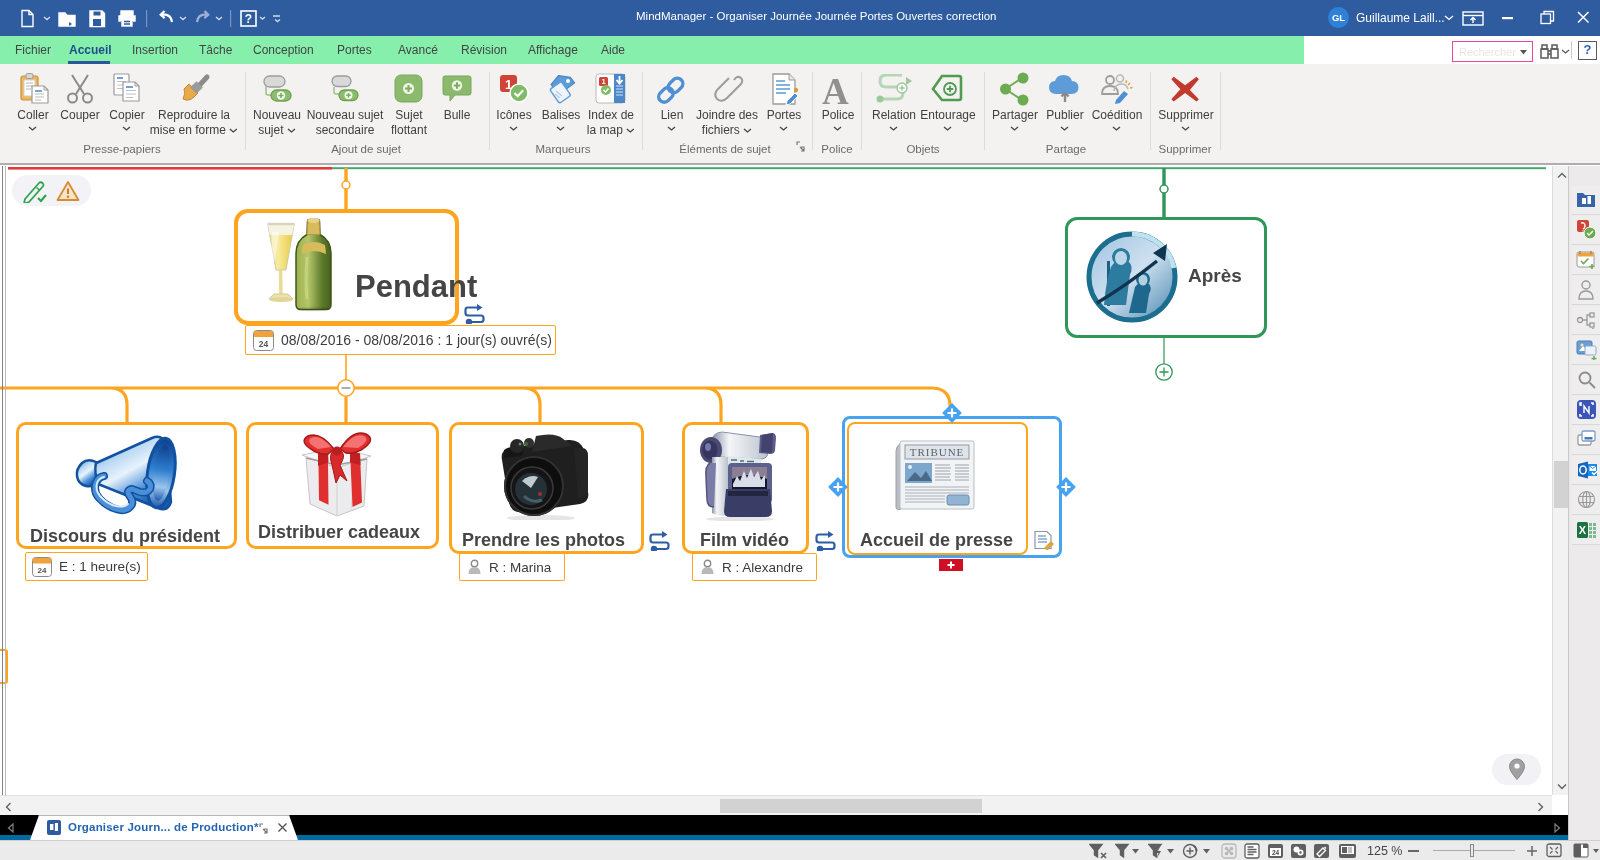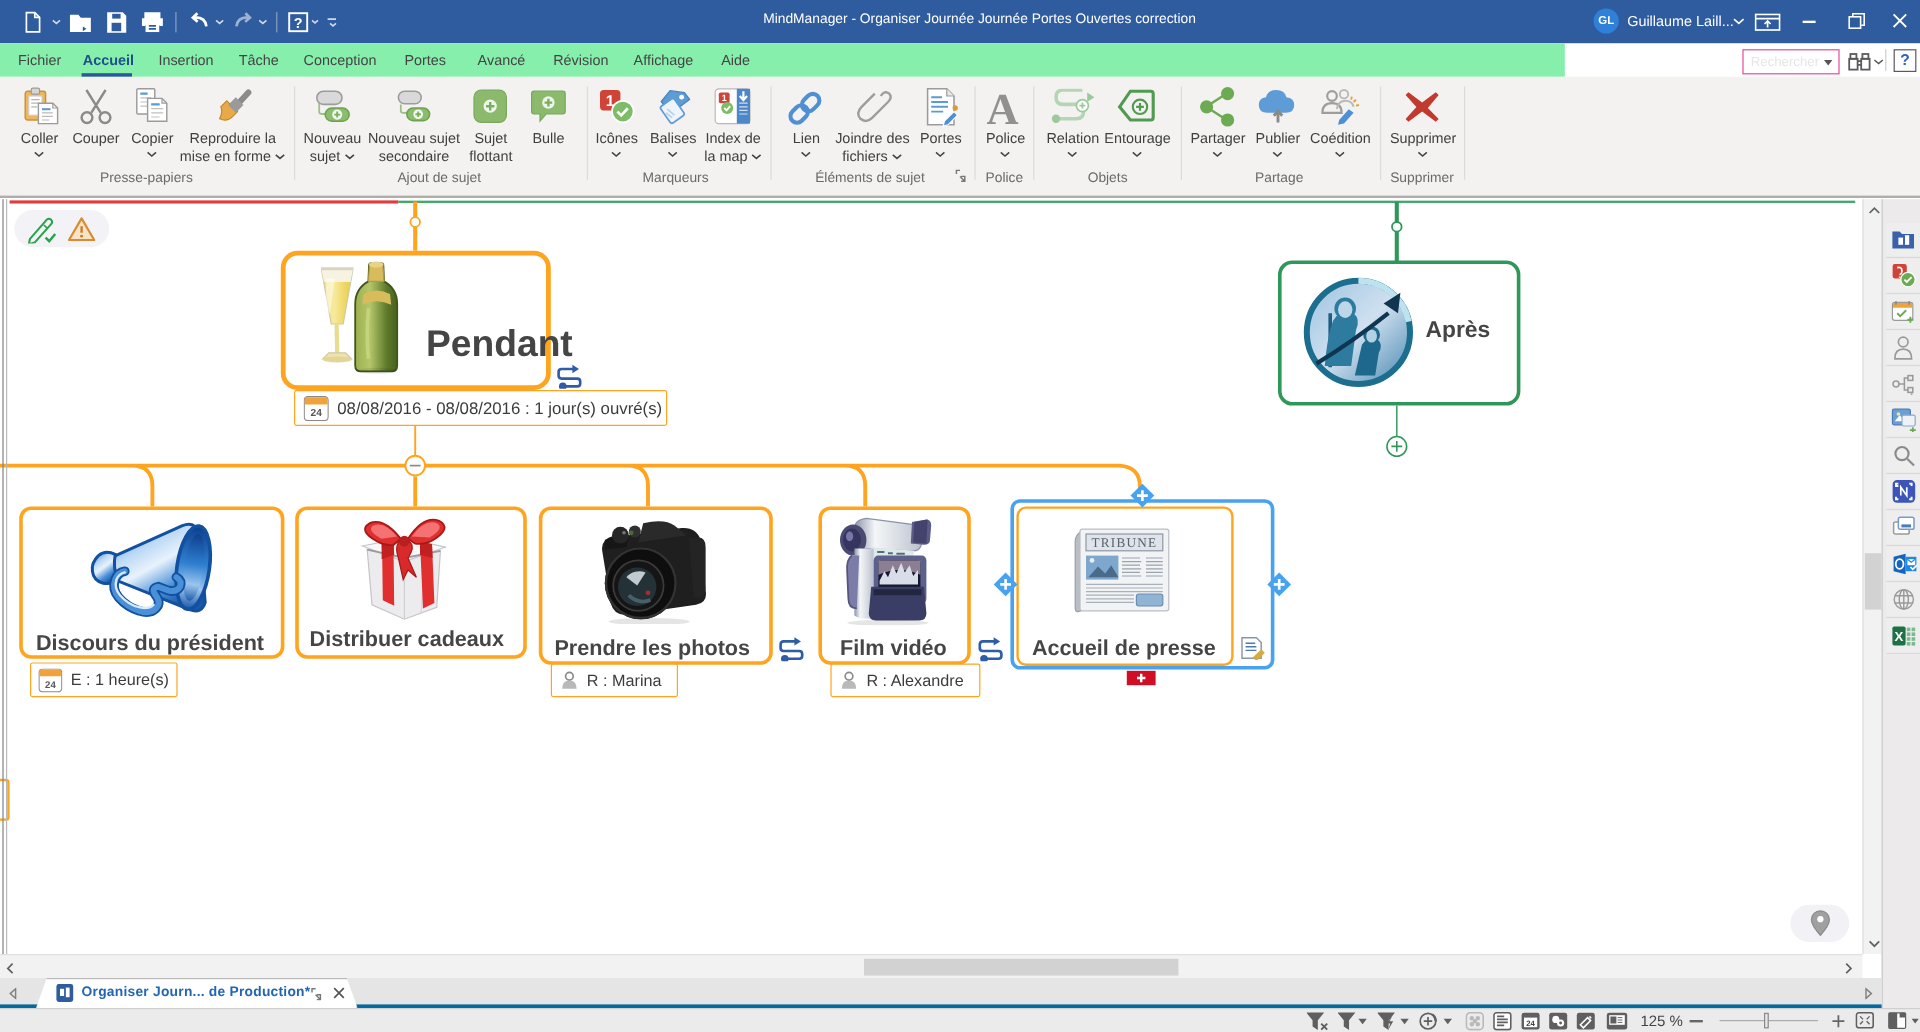--- a/index.html
+++ b/index.html
@@ -26,21 +26,21 @@
 #canvas{position:absolute;left:0;top:166px;width:1552px;height:629px;background:#fff;overflow:hidden;}
 #canvas-border{position:absolute;left:1.5px;top:166px;width:4px;height:629px;border-left:1.5px solid #828282;border-right:1px solid #b9b9b9;}
 .node{position:absolute;background:#fff;}
 .ntext{font-weight:bold;color:#454545;white-space:nowrap;}
 .pbox{position:absolute;background:#fff;border:1.5px solid #ffa41f;border-radius:2px;display:flex;align-items:center;font-size:13.5px;color:#3c3c3c;white-space:nowrap;}
 
 #vscroll{position:absolute;left:1552px;top:166px;width:16px;height:629px;background:#f2f2f2;border-left:1px solid #dcdcdc;}
 #sidebar{position:absolute;left:1568px;top:166px;width:32px;height:674px;background:#eceaea;border-left:1px solid #c9c9c9;}
 .sbtn{position:absolute;left:3px;width:28px;height:29px;border-bottom:1px solid #d9d9d9;background:#efeeee;}
 #hscroll{position:absolute;left:0;top:795px;width:1552px;height:20px;background:#f2f2f2;border-top:1px solid #e0e0e0;}
-#tabrow{position:absolute;left:0;top:815px;width:1568px;height:25px;background:#e5e5e5;border-bottom:3px solid #0369a1;}
+#tabrow{position:absolute;left:0;top:815px;width:1568px;height:25px;background:#000000;border-bottom:5px solid #0369a1;}
 #statusbar{position:absolute;left:0;top:840px;width:1600px;height:20px;background:#ebebeb;border-top:1px solid #cfcfcf;}
 .sicon{position:absolute;top:2px;}
 </style>
 </head>
 <body>
 <div id="app">
 <div id="titlebar">
 <svg style="left:20px;top:9px" width="270" height="20" viewBox="0 0 270 20" fill="none" stroke="#fff" stroke-width="1.4">
   <path d="M2 1.5 h7 l4 4 v12 h-11 z"></path>
         <path d="M9 1.5 v4 h4"></path>

